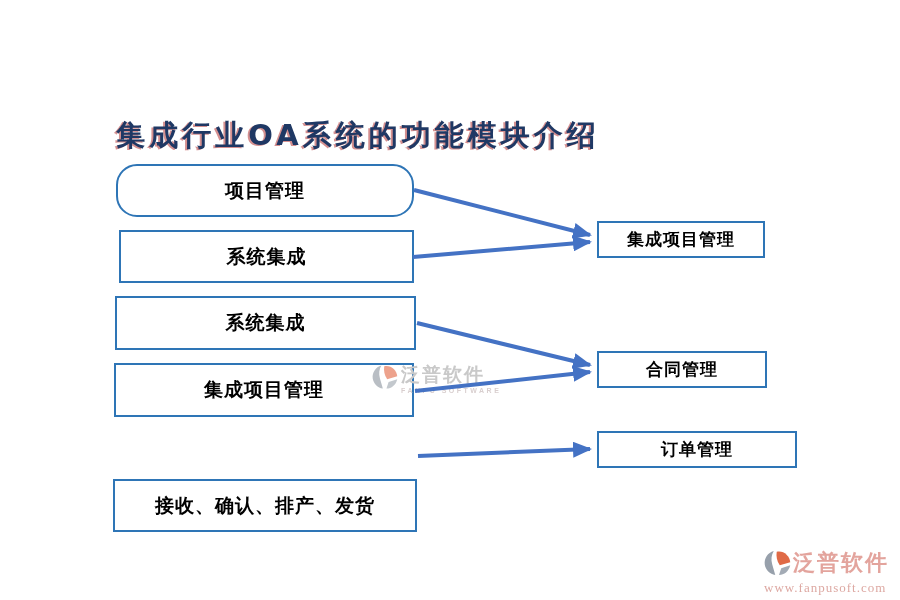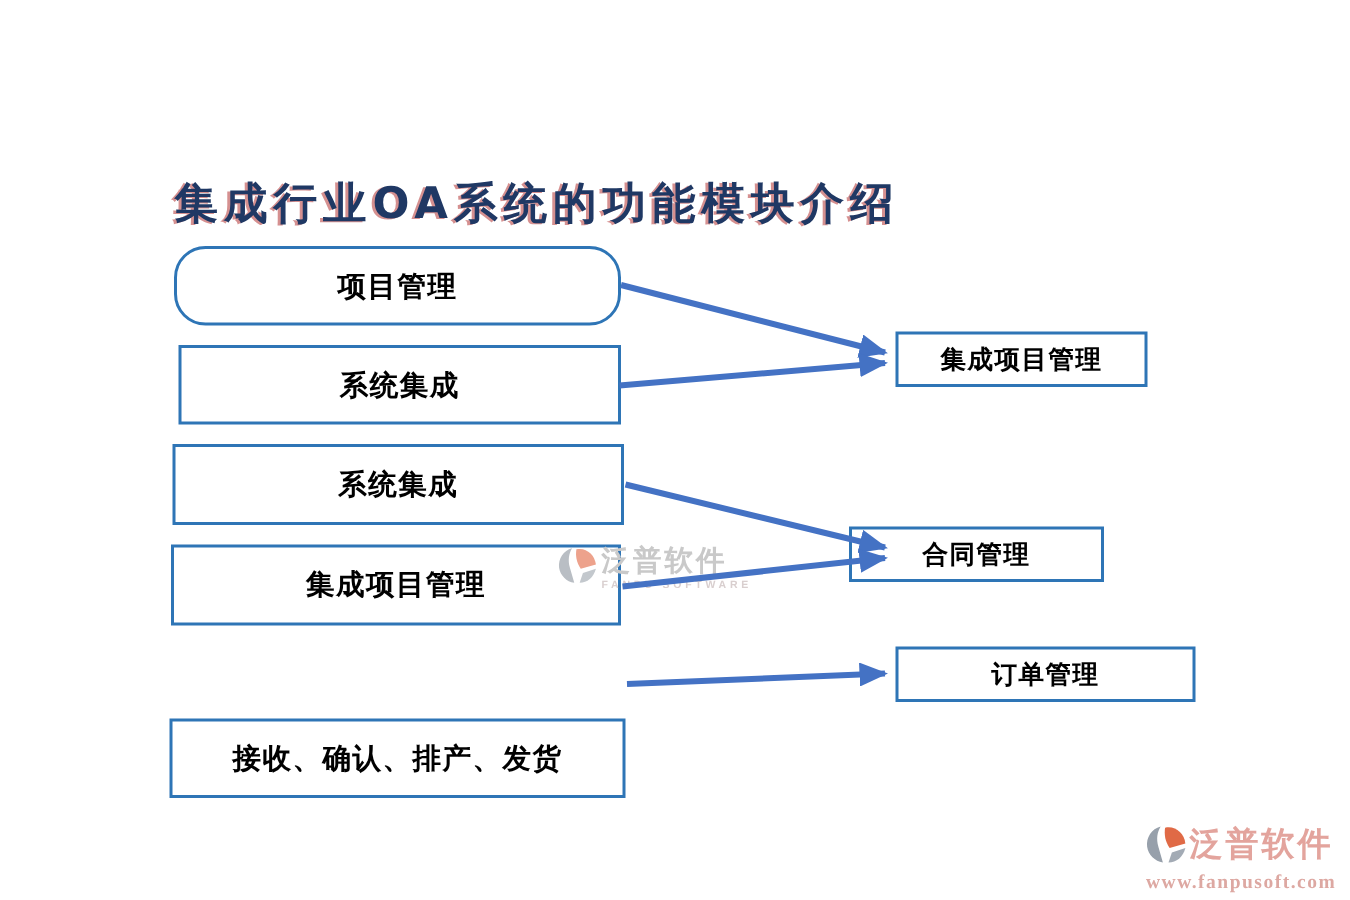--- a/index.html
+++ b/index.html
@@ -44,21 +44,21 @@
   .node.left  { font-size: 19px; letter-spacing: 1px; }
   .node.right { font-size: 17px; letter-spacing: 1px; text-align: center; }
 
   .lbox-0 { left: 116px; top: 164px; width: 298px; height: 53px; border-radius: 21px; }
   .lbox-1 { left: 119px; top: 230px; width: 295px; height: 53px; }
   .lbox-2 { left: 115px; top: 296px; width: 301px; height: 54px; }
   .lbox-3 { left: 114px; top: 363px; width: 300px; height: 54px; }
   .lbox-4 { left: 113px; top: 431px; width: 304px; height: 53px; margin-top: 48px; }
 
   .rbox-0 { left: 597px; top: 221px; width: 168px; height: 37px; }
-  .rbox-1 { left: 566px; top: 351px; width: 170px; height: 37px; }
+  .rbox-1 { left: 597px; top: 351px; width: 170px; height: 37px; }
   .rbox-2 { left: 597px; top: 431px; width: 200px; height: 37px; }
 
   .arrows {
     position: absolute;
     left: 0; top: 0;
     width: 900px; height: 600px;
     z-index: 3;
     pointer-events: none;
   }
   .watermark {
@@ -83,21 +83,21 @@
     color: #d9cfcf; letter-spacing: 2.5px; line-height: 1;
     margin-top: 3px;
   }
   .wm-brand-red {
     font-family: "Liberation Serif", "DejaVu Serif", serif;
     font-size: 22px; font-weight: bold;
     color: #e3a49d; letter-spacing: 2px; line-height: 1;
   }
   .wm-url {
     font-family: "Liberation Serif", "DejaVu Serif", serif;
-    font-size: 13px; font-weight: bold;
+    font-size: 13px; font-weight: normal;
     color: #dda8a2; letter-spacing: 1px; line-height: 1;
     margin-top: 3px;
   }
 </style>
 </head>
 <body>
 
 <div class="canvas">
 
   <h1 class="title">集成行业OA系统的功能模块介绍</h1>

